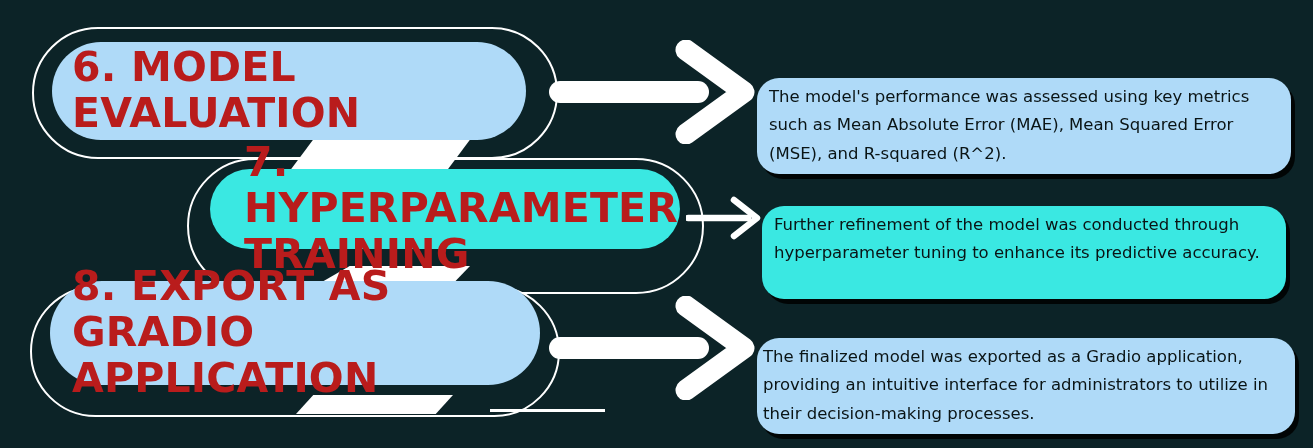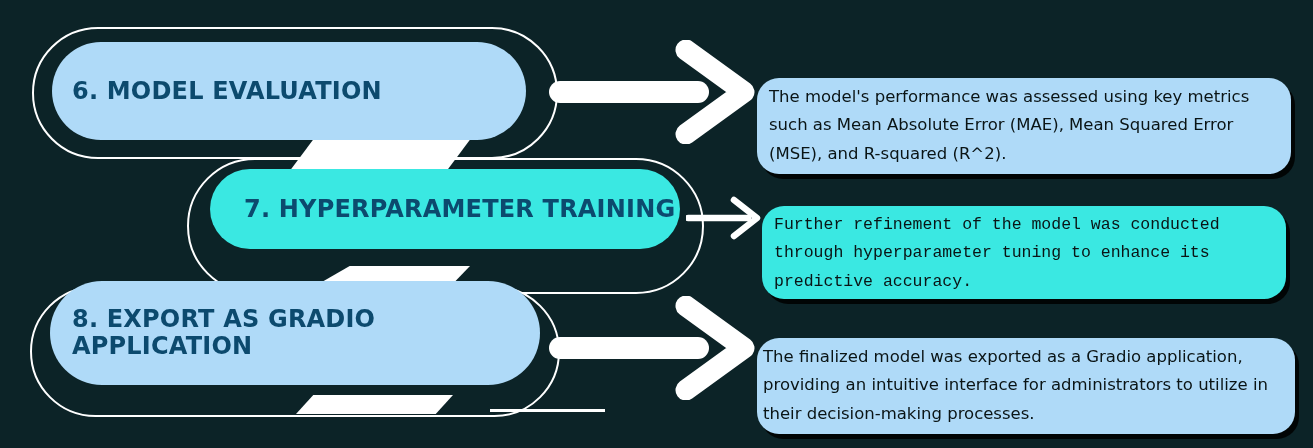--- a/index.html
+++ b/index.html
@@ -39,23 +39,23 @@
   
   .pill{
     position:absolute;
     border-radius:999px;
     display:flex;align-items:center;
     z-index:3;
     box-sizing:border-box;
   }
   .pill .heading{
     font-weight:900;
-    font-size:24px;
+    font-size:41px;
     line-height:1.12;
-    color:#0c4a6e;
+    color:#b91c1c;
     letter-spacing:.2px;
   }
   .pill1{left:52px;top:42px;width:474px;height:98px;padding-left:20px;}
   .pill2{left:210px;top:169px;width:470px;height:80px;padding-left:34px;}
   .pill3{left:50px;top:281px;width:490px;height:104px;padding-left:22px;}
 
   
   .arrow{position:absolute;z-index:4;}
   .arrow svg{display:block;}
   .arrow1{left:548px;top:40px;}
@@ -69,21 +69,21 @@
     box-shadow:4px 5px 0 rgba(0,0,0,.85);
     padding:5px 12px;
     box-sizing:border-box;
     z-index:4;
     font-size:16.5px;
     line-height:1.72;
     color:#0a1415;
     margin-top:39px;
   }
   .box1{left:757px;top:39px;width:534px;height:96px;}
-  .box2{left:762px;top:167px;width:524px;height:93px;font-family:Liberation Mono, monospace;}
+  .box2{left:762px;top:167px;width:524px;height:93px;}
   .box3{left:757px;top:299px;width:538px;height:96px;padding-left:6px;}
 </style>
 </head>
 <body>
 
 <div class="canvas">
 
   <div class="ring ring1"></div>
   <div class="ring ring2"></div>
   <div class="ring ring3"></div>

